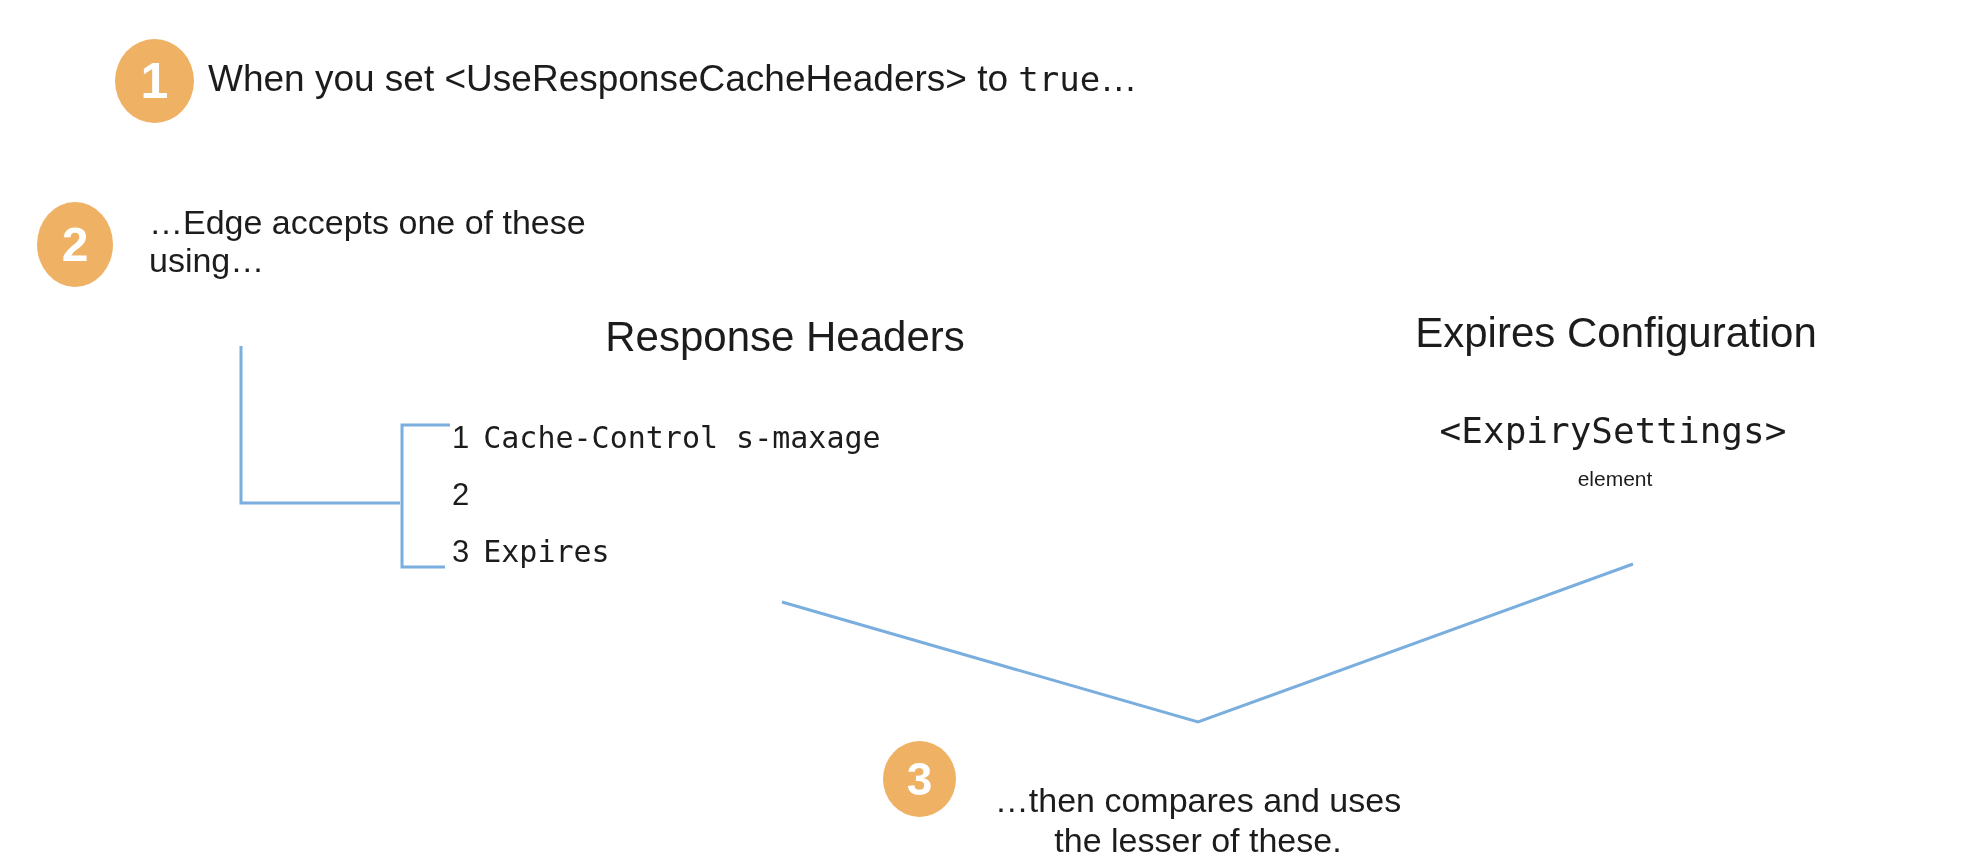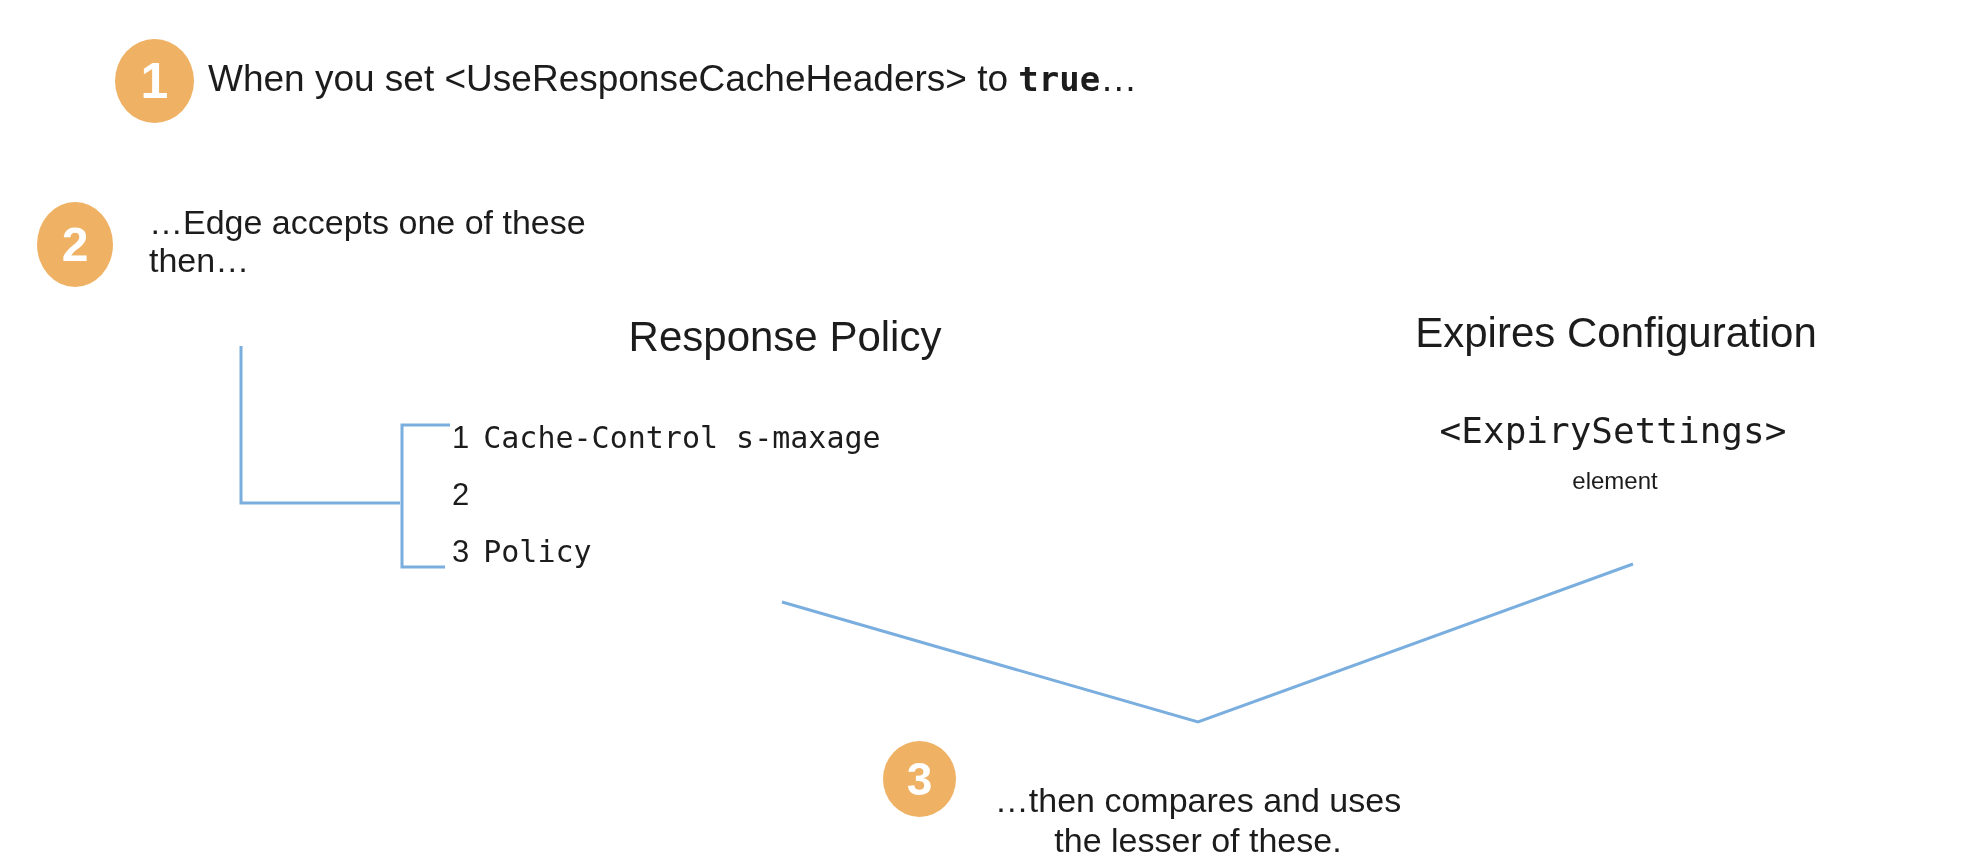--- a/index.html
+++ b/index.html
@@ -31,21 +31,21 @@
   .badge2 { left: 37px;  top: 202px; width: 76px; height: 85px; font-size: 48px; }
   .badge3 { left: 883px; top: 741px; width: 73px; height: 76px; font-size: 46px; }
 
   .step1-text {
     position: absolute;
     left: 208px;
     top: 58px;
     font-size: 37px;
     white-space: nowrap;
   }
-  .mono { font-family: "DejaVu Sans Mono", "Liberation Mono", monospace; font-weight: bold; }
+  .mono { font-family: "DejaVu Sans Mono", "Liberation Mono", monospace; }
   .step1-text .mono { font-size: 34px; }
 
   .step2-text {
     position: absolute;
     left: 117px;
     top: 203px;
     font-size: 34px;
     line-height: 38px;
     margin-left: 32px;
   }
@@ -87,21 +87,21 @@
     transform: translateX(-50%);
     font-size: 36px;
     white-space: nowrap;
     font-family: "DejaVu Sans Mono", "Liberation Mono", monospace;
   }
   .expiry-caption {
     position: absolute;
     left: 1615px;
     top: 467px;
     transform: translateX(-50%);
-    font-size: 24px;
+    font-size: 21px;
     white-space: nowrap;
   }
 
   .step3-text {
     position: absolute;
     left: 1198px;
     top: 738px;
     transform: translateX(-50%);
     text-align: center;
     font-size: 34px;
@@ -130,37 +130,37 @@
   <div class="badge badge1">
     <span>1</span>
   </div>
   <div class="step1-text"><span>When you set &lt;UseResponseCacheHeaders&gt; to </span><span class="mono">true</span><span>…</span></div>
 
   <div class="badge badge2">
     <span>2</span>
   </div>
   <div class="step2-text">
     <div>…Edge accepts one of these</div>
-    <div>then…</div>
+    <div>using…</div>
   </div>
 
-  <div class="col-heading heading-response">Response Policy</div>
+  <div class="col-heading heading-response">Response Headers</div>
   <div class="col-heading heading-policy">Expires Configuration</div>
 
   <div class="precedence-list">
     <div class="precedence-row">
       <span class="num">1</span>
       <span class="label">Cache-Control s-maxage</span>
     </div>
     <div class="precedence-row">
       <span class="num">2</span>
     </div>
     <div class="precedence-row">
       <span class="num">3</span>
-      <span class="label">Policy</span>
+      <span class="label">Expires</span>
     </div>
   </div>
 
   <div class="expiry-code">&lt;ExpirySettings&gt;</div>
   <div class="expiry-caption">element</div>
 
   <svg class="connectors" width="1966" height="858" viewBox="0 0 1966 858">
 
     <polyline points="241,346 241,503 400,503"></polyline>
 

